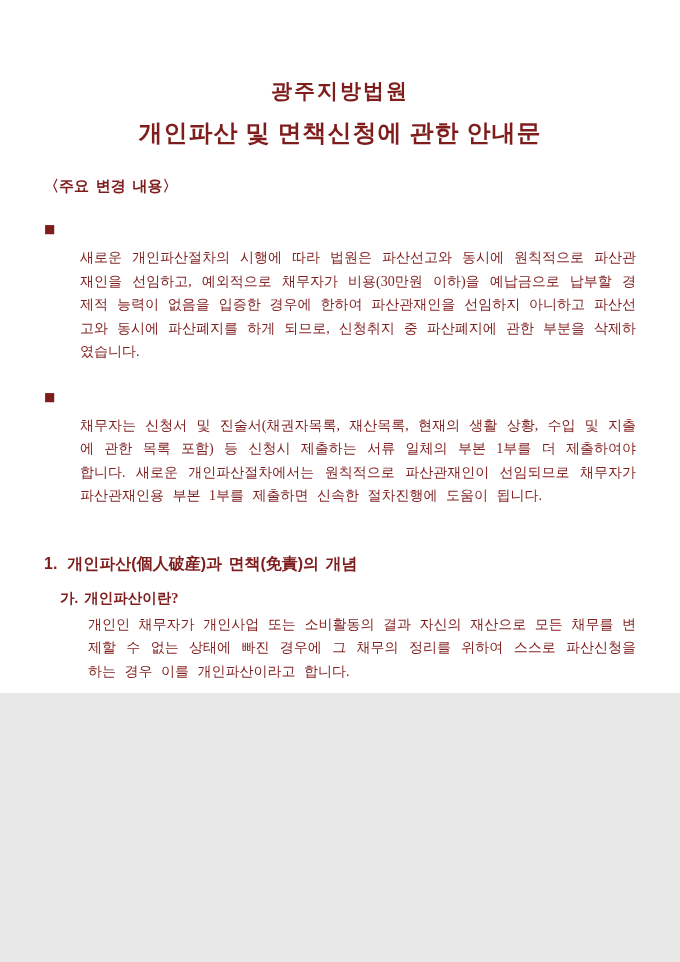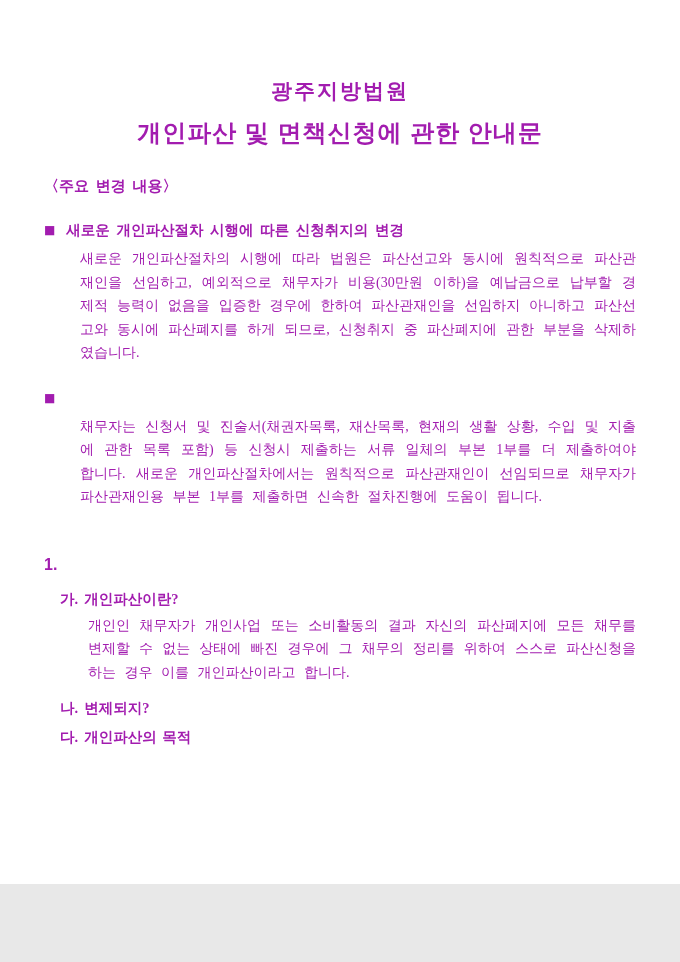--- a/index.html
+++ b/index.html
@@ -3,45 +3,45 @@
 <meta charset="utf-8">
 <style>
   html, body {
     margin: 0;
     padding: 0;
     background: #e8e8e8;
   }
   .page {
     position: relative;
     width: 680px;
-    height: 884px;
+    height: 693px;
     margin: 0 auto;
     background: #ffffff;
-    color: #a21caf;
+    color: #7f1d1d;
     font-family: "Liberation Serif", "DejaVu Serif", serif;
     overflow: hidden;
     box-sizing: border-box;
   }
   .content {
     padding: 0 44px;
   }
   
   .court-title {
     margin-top: 78px;
     text-align: center;
     font-family: "Liberation Sans", "DejaVu Sans", sans-serif;
     font-size: 21px;
     font-weight: bold;
     letter-spacing: 2px;
     line-height: 26px;
   }
   .doc-title {
     margin-top: 15px;
     text-align: center;
-    font-family: Liberation Sans, sans-serif;
+    font-family: Liberation Serif, serif;
     font-size: 24px;
     font-weight: bold;
     letter-spacing: 1px;
     line-height: 28px;
   }
   
   .intro {
     margin-top: 31px;
     font-size: 14px;
     font-weight: bold;
@@ -140,43 +140,43 @@
     <div class="court-title">광주지방법원</div>
 
     <div class="doc-title">개인파산 및 면책신청에 관한 안내문</div>
 
 
     <div class="changes-label">〈주요 변경 내용〉</div>
 
     <div class="bullet-section">
       <div class="bullet-heading">
         <span class="bullet-marker">■</span>
-        <span>새로운 개인파산절차 시행에 따른 신청취지의 변경</span>
       </div>
       <p class="bullet-body">새로운 개인파산절차의 시행에 따라 법원은 파산선고와 동시에 원칙적으로 파산관재인을 선임하고, 예외적으로 채무자가 비용(30만원 이하)을 예납금으로 납부할 경제적 능력이 없음을 입증한 경우에 한하여 파산관재인을 선임하지 아니하고 파산선고와 동시에 파산폐지를 하게 되므로, 신청취지 중 파산폐지에 관한 부분을 삭제하였습니다.</p>
     </div>
 
     <div class="bullet-section">
       <div class="bullet-heading">
         <span class="bullet-marker">■</span>
       </div>
       <p class="bullet-body">채무자는 신청서 및 진술서(채권자목록, 재산목록, 현재의 생활 상황, 수입 및 지출에 관한 목록 포함) 등 신청시 제출하는 서류 일체의 부본 1부를 더 제출하여야 합니다. 새로운 개인파산절차에서는 원칙적으로 파산관재인이 선임되므로 채무자가 파산관재인용 부본 1부를 제출하면 신속한 절차진행에 도움이 됩니다.</p>
     </div>
 
     <div class="main-section">
       <div class="main-heading">
         <span class="main-number">1.</span>
+        <span>개인파산(個人破産)과 면책(免責)의 개념</span>
       </div>
 
       <div class="subsection">
         <div class="sub-heading">
           <span class="sub-label">가.</span>
           <span>개인파산이란?</span>
         </div>
-        <p class="sub-body">개인인 채무자가 개인사업 또는 소비활동의 결과 자신의 파산폐지에 모든 채무를 변제할 수 없는 상태에 빠진 경우에 그 채무의 정리를 위하여 스스로 파산신청을 하는 경우 이를 개인파산이라고 합니다.</p>
+        <p class="sub-body">개인인 채무자가 개인사업 또는 소비활동의 결과 자신의 재산으로 모든 채무를 변제할 수 없는 상태에 빠진 경우에 그 채무의 정리를 위하여 스스로 파산신청을 하는 경우 이를 개인파산이라고 합니다.</p>
       </div>
 
       <div class="subsection">
         <div class="sub-heading sub-gap-b">
           <span class="sub-label">나.</span>
           <span>변제되지?</span>
         </div>
       </div>
 
       <div class="subsection">

